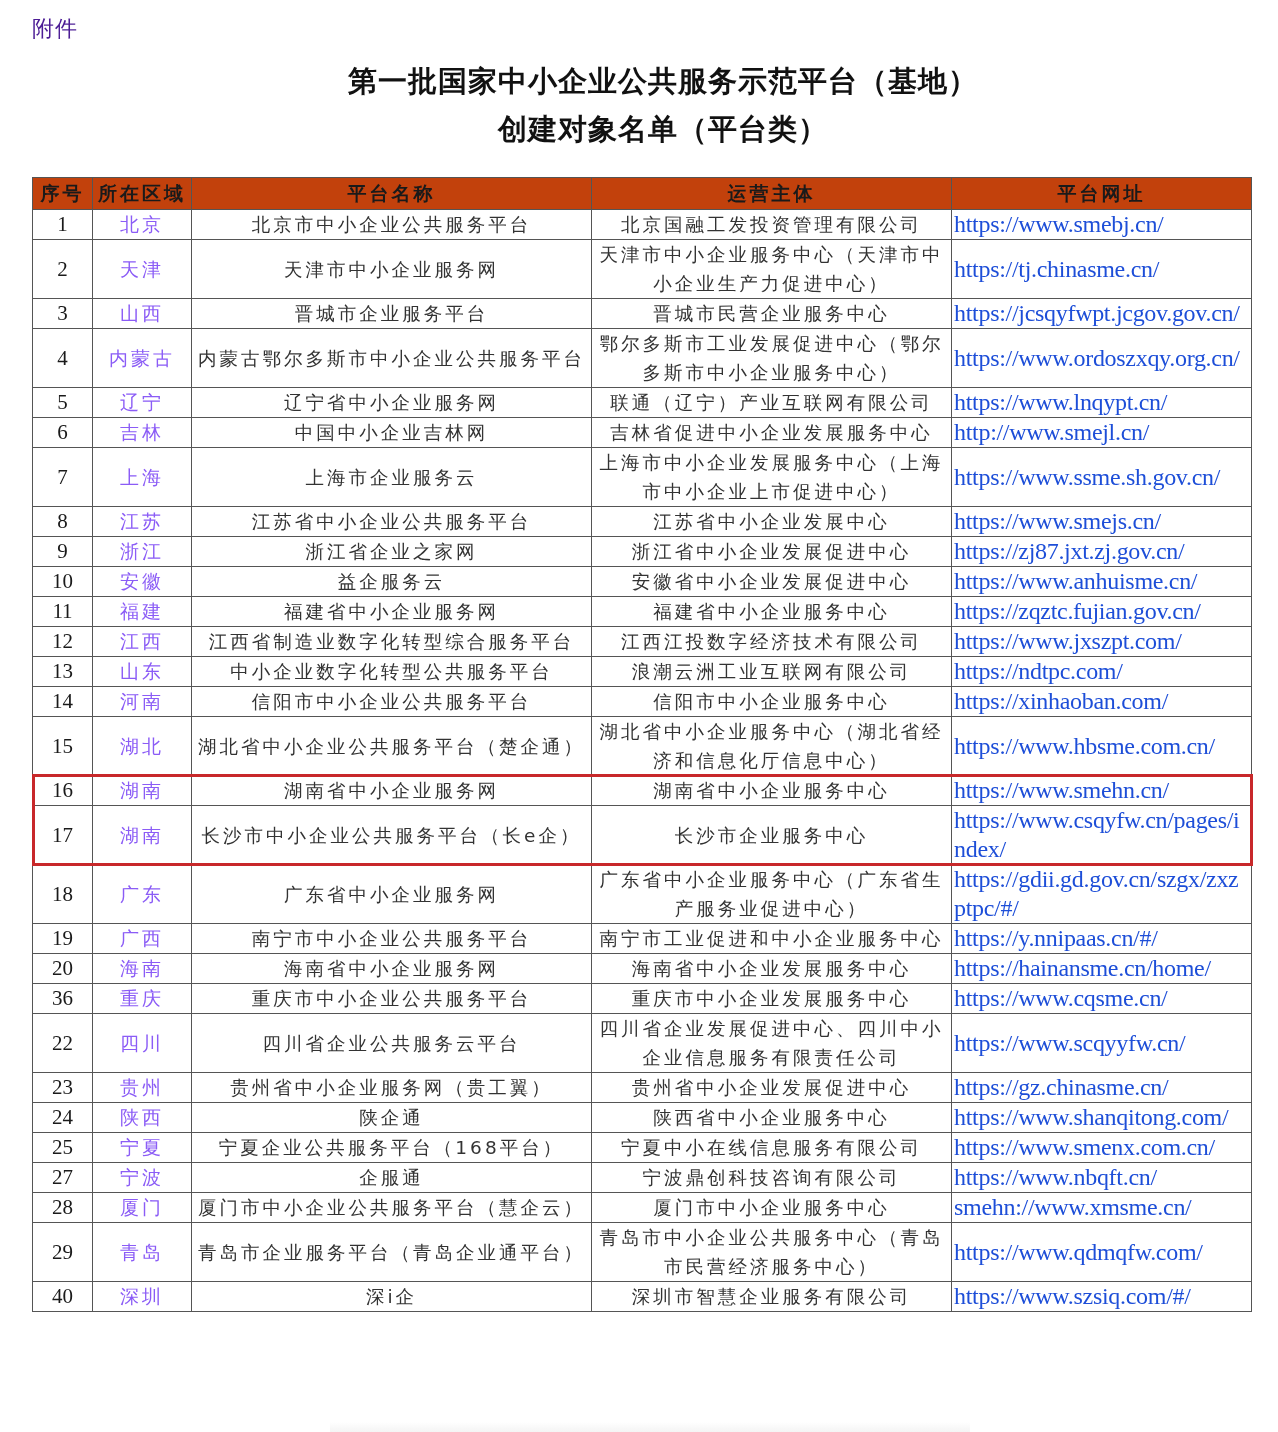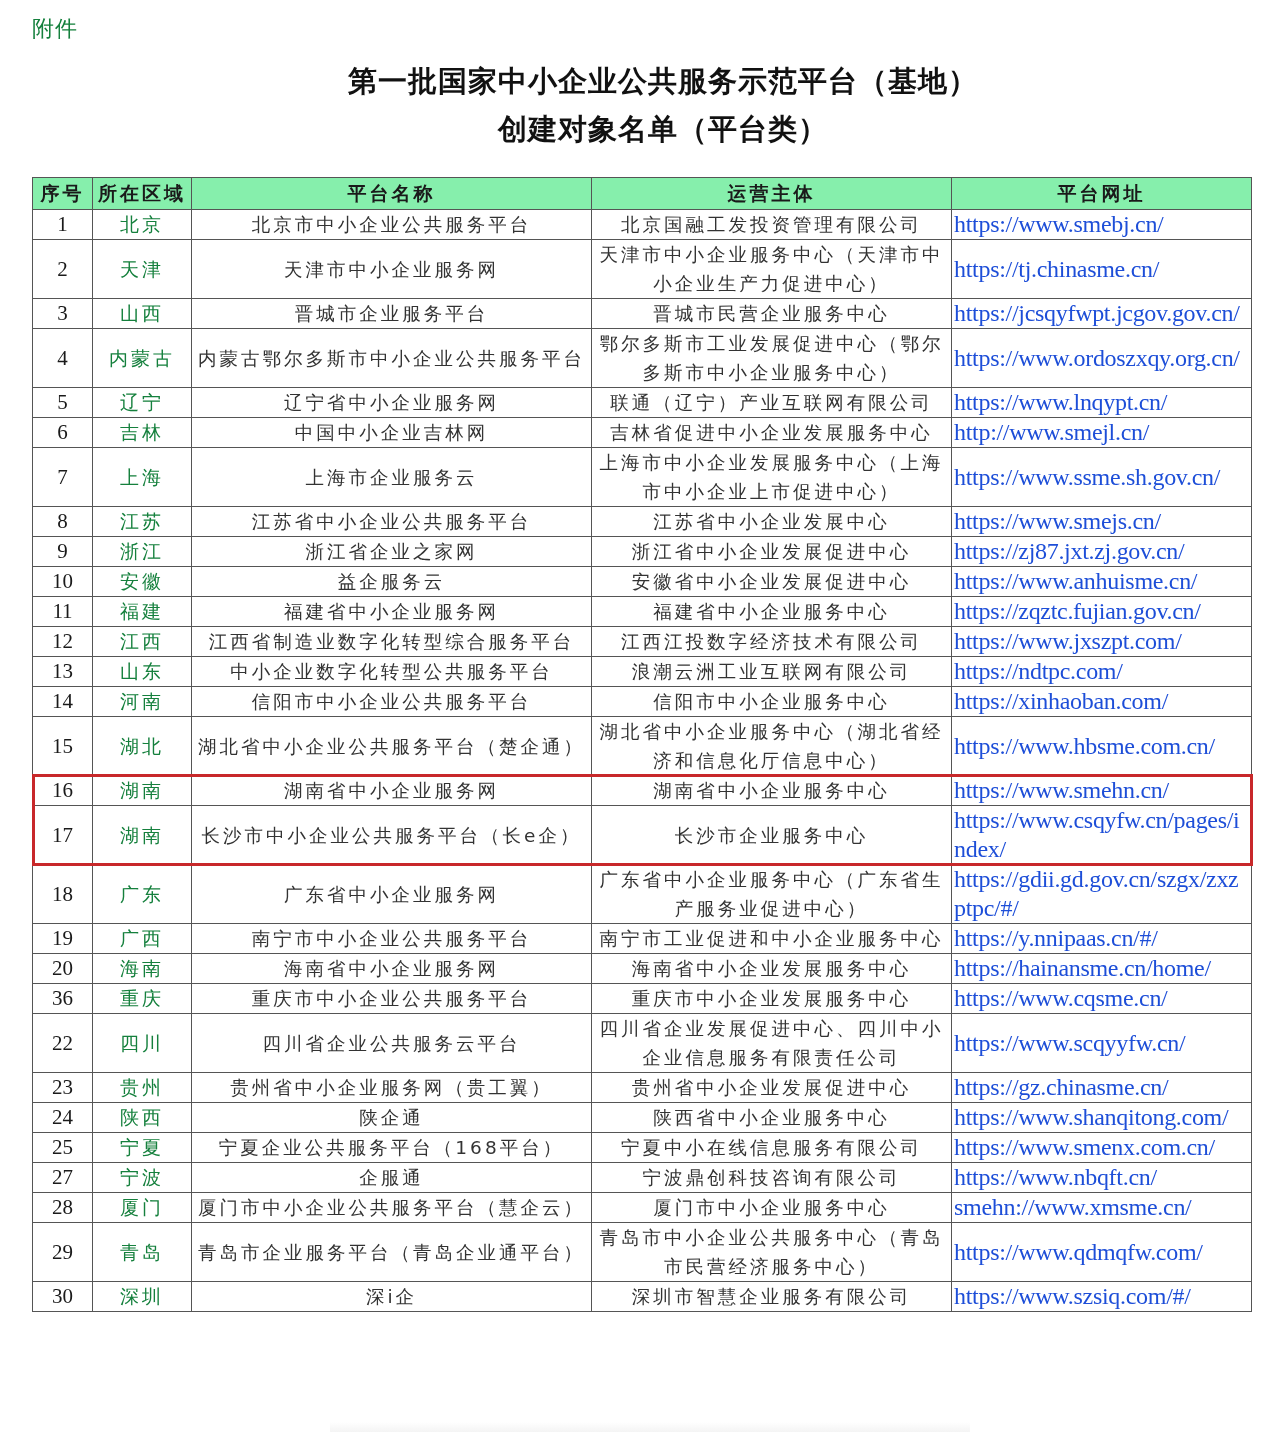--- a/index.html
+++ b/index.html
@@ -4,21 +4,21 @@
 <style>
   html, body { margin: 0; padding: 0; background: #ffffff; }
   body {
     width: 1278px; height: 1432px; position: relative; overflow: hidden;
     font-family: "DejaVu Serif", "Liberation Serif", serif;
     color: #1a1a1a;
   }
   .attachment-label {
     position: absolute; left: 32px; top: 14px;
     font-family: Liberation Serif, serif;
-    font-size: 22px; letter-spacing: 1px; color: #15803d;
+    font-size: 22px; letter-spacing: 1px; color: #4c1d95;
   }
   .doc-title {
     position: absolute; left: 0; width: 1278px; text-align: center;
     font-family: "DejaVu Sans", "Liberation Sans", sans-serif;
     font-weight: bold; font-size: 29px; color: #111; letter-spacing: 1px; margin-left: 24px;
   }
   .title-line-1 { top: 62px; }
   .title-line-2 { top: 110px; }
 
   table.list {
@@ -29,28 +29,28 @@
   table.list col.c-no { width: 60px; }
   table.list col.c-region { width: 99px; }
   table.list col.c-name { width: 400px; }
   table.list col.c-op { width: 360px; }
   table.list col.c-url { width: 300px; }
   table.list th, table.list td {
     border: 1px solid #555; padding: 0 2px; vertical-align: middle;
     line-height: 29px;
   }
   table.list th {
-    background: #86efac; height: 31px;
+    background: #c2410c; height: 31px;
     font-family: "DejaVu Sans", "Liberation Sans", sans-serif;
     font-weight: bold; font-size: 19px; letter-spacing: 3px; text-align: center;
   }
   table.list td { height: 28.5px; }
   table.list tr.tall td { height: 57px; }
   td.no { text-align: center; font-family: "Liberation Serif", "DejaVu Serif", serif; font-size: 21px; }
-  td.region { text-align: center; letter-spacing: 3px; font-family: "DejaVu Sans", "Liberation Sans", sans-serif; font-weight: 300; color: #15803d; }
+  td.region { text-align: center; letter-spacing: 3px; font-family: "DejaVu Sans", "Liberation Sans", sans-serif; font-weight: 300; color: #8b5cf6; }
   td.name, td.op { text-align: center; letter-spacing: 3px; font-family: "DejaVu Sans", "Liberation Sans", sans-serif; color: #333; font-size: 18.5px; }
   td.url {
     text-align: left; font-family: "Liberation Serif", "DejaVu Serif", serif;
     font-size: 24px; letter-spacing: -0.3px; word-break: break-all; color: #1d4ed8;
   }
   .highlight-box {
     position: absolute; left: 32px; top: 766px; width: 1214px; height: 77px;
     border: 3px solid #c8282a; pointer-events: none;
   }
   .cutoff-strip {
@@ -273,21 +273,21 @@
         <td class="url">smehn://www.xmsme.cn/</td>
       </tr>
       <tr class="tall">
         <td class="no">29</td>
         <td class="region">青岛</td>
         <td class="name">青岛市企业服务平台（青岛企业通平台）</td>
         <td class="op">青岛市中小企业公共服务中心（青岛市民营经济服务中心）</td>
         <td class="url">https://www.qdmqfw.com/</td>
       </tr>
       <tr>
-        <td class="no">30</td>
+        <td class="no">40</td>
         <td class="region">深圳</td>
         <td class="name">深i企</td>
         <td class="op">深圳市智慧企业服务有限公司</td>
         <td class="url">https://www.szsiq.com/#/</td>
       </tr>
     </tbody>
 </table>
 
 <div class="highlight-box" style="top: 773.5px; left: 31.5px; width: 1215px; height: 86px; border-color: rgb(200, 40, 42);"></div>
 <div class="cutoff-strip"></div>

